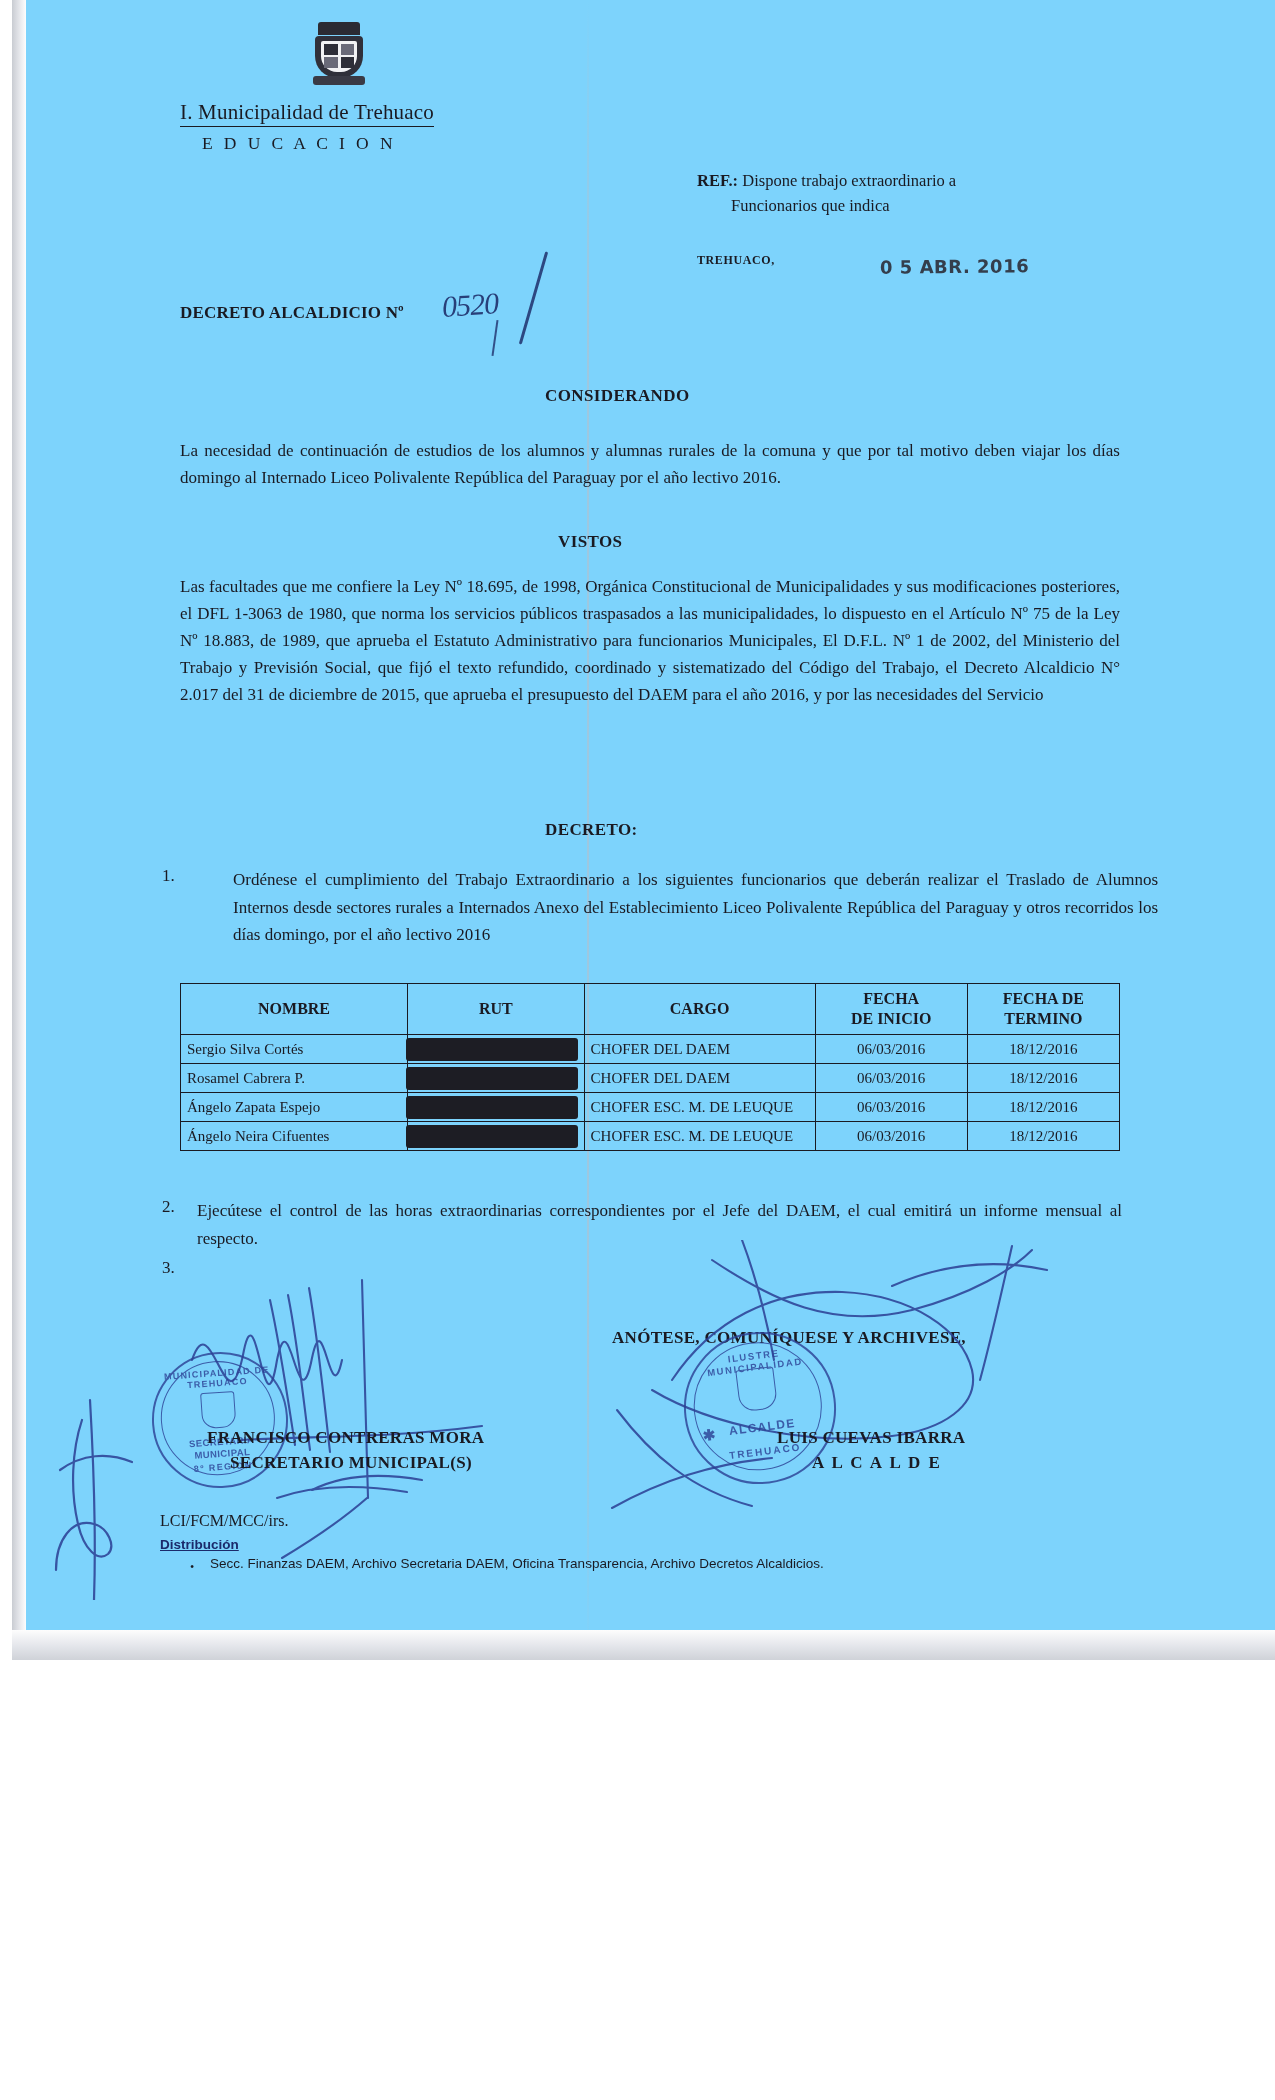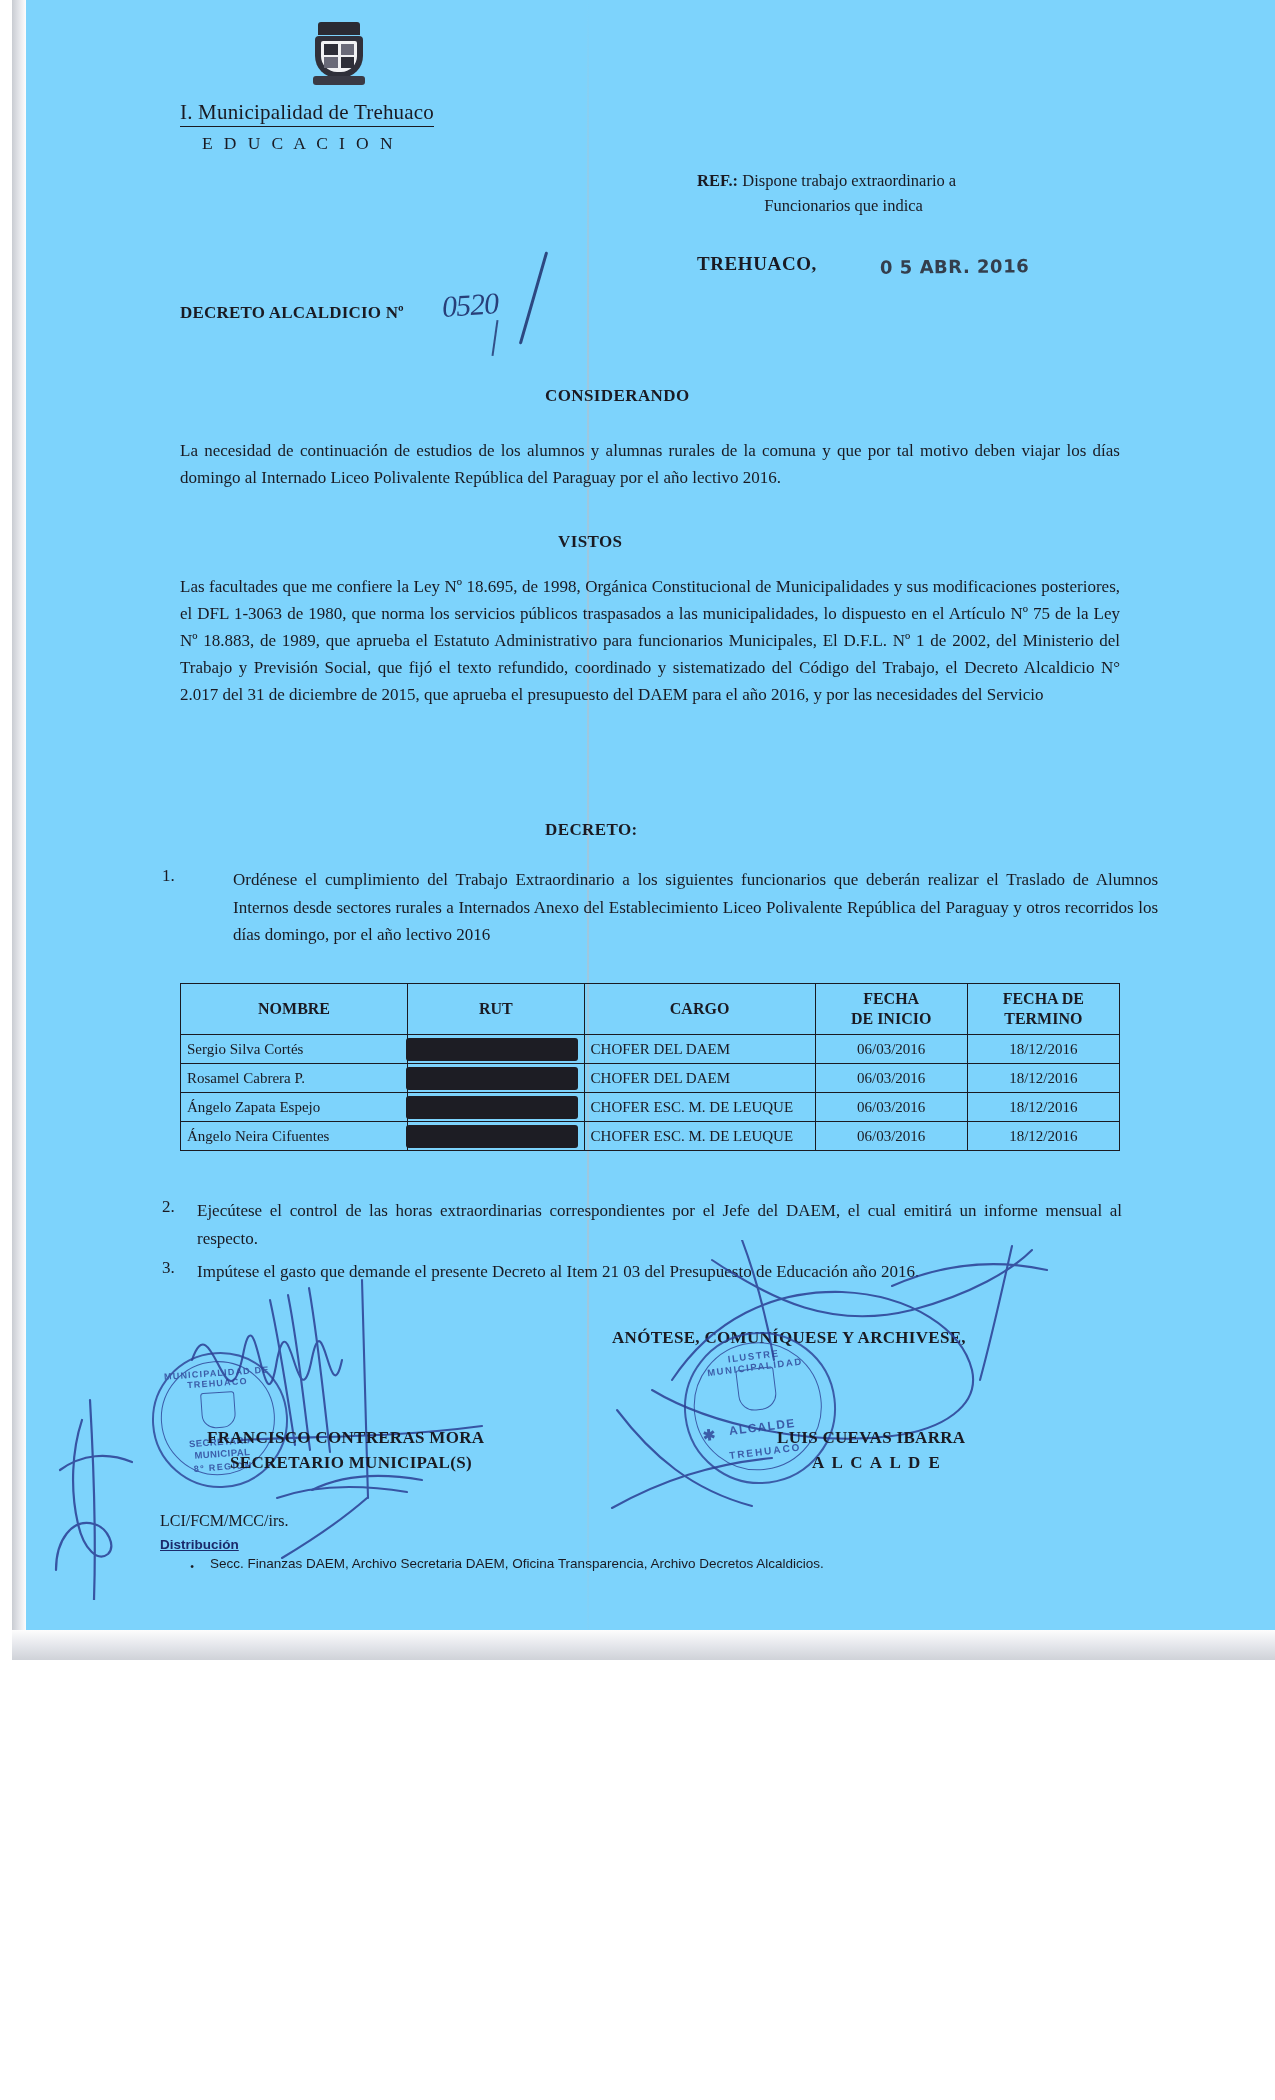--- a/index.html
+++ b/index.html
@@ -115,27 +115,27 @@
   }
 
   .ref-block {
     position: absolute;
     left: 685px;
     top: 168px;
     font-size: 16.5px;
     line-height: 25px;
   }
   .ref-block b { font-weight: bold; margin-top: 48px; }
-  .ref-line2 { padding-left: 34px; text-align: center; }
+  .ref-line2 { padding-left: 34px; }
 
   .trehuaco-label {
     position: absolute;
     left: 685px;
     top: 253px;
-    font-size: 19px;
+    font-size: 12px;
     font-weight: bold;
     letter-spacing: .6px;
   }
   .date-stamp {
     position: absolute;
     left: 868px;
     top: 256px;
     font-size: 18px;
     font-weight: bold;
     font-family: "DejaVu Sans", sans-serif;
@@ -514,21 +514,20 @@
           <td class="col-ini">06/03/2016</td>
           <td class="col-ter">18/12/2016</td>
         </tr>
       </tbody>
     </table>
 
     <div class="num-index n2-index">2.</div>
     <div class="numbered n2">Ejecútese el control de las horas extraordinarias correspondientes por el Jefe del DAEM, el cual emitirá un informe mensual al respecto.</div>
 
     <div class="num-index n3-index">3.</div>
-    <div class="numbered n3">Impútese el gasto que demande el presente Decreto al Item 21 03 del Presupuesto de Educación año 2016.</div>
 
     <div class="anotese">ANÓTESE, COMUNÍQUESE Y ARCHIVESE,</div>
 
     <div class="stamp stamp-secre">
       <div class="ring2"></div>
       <div class="crest-mini"></div>
       <div class="arc-top">MUNICIPALIDAD DE TREHUACO</div>
       <div class="l1">SECRETARIA</div>
       <div class="l2">MUNICIPAL</div>
       <div class="arc-bottom">8º REGION</div>

